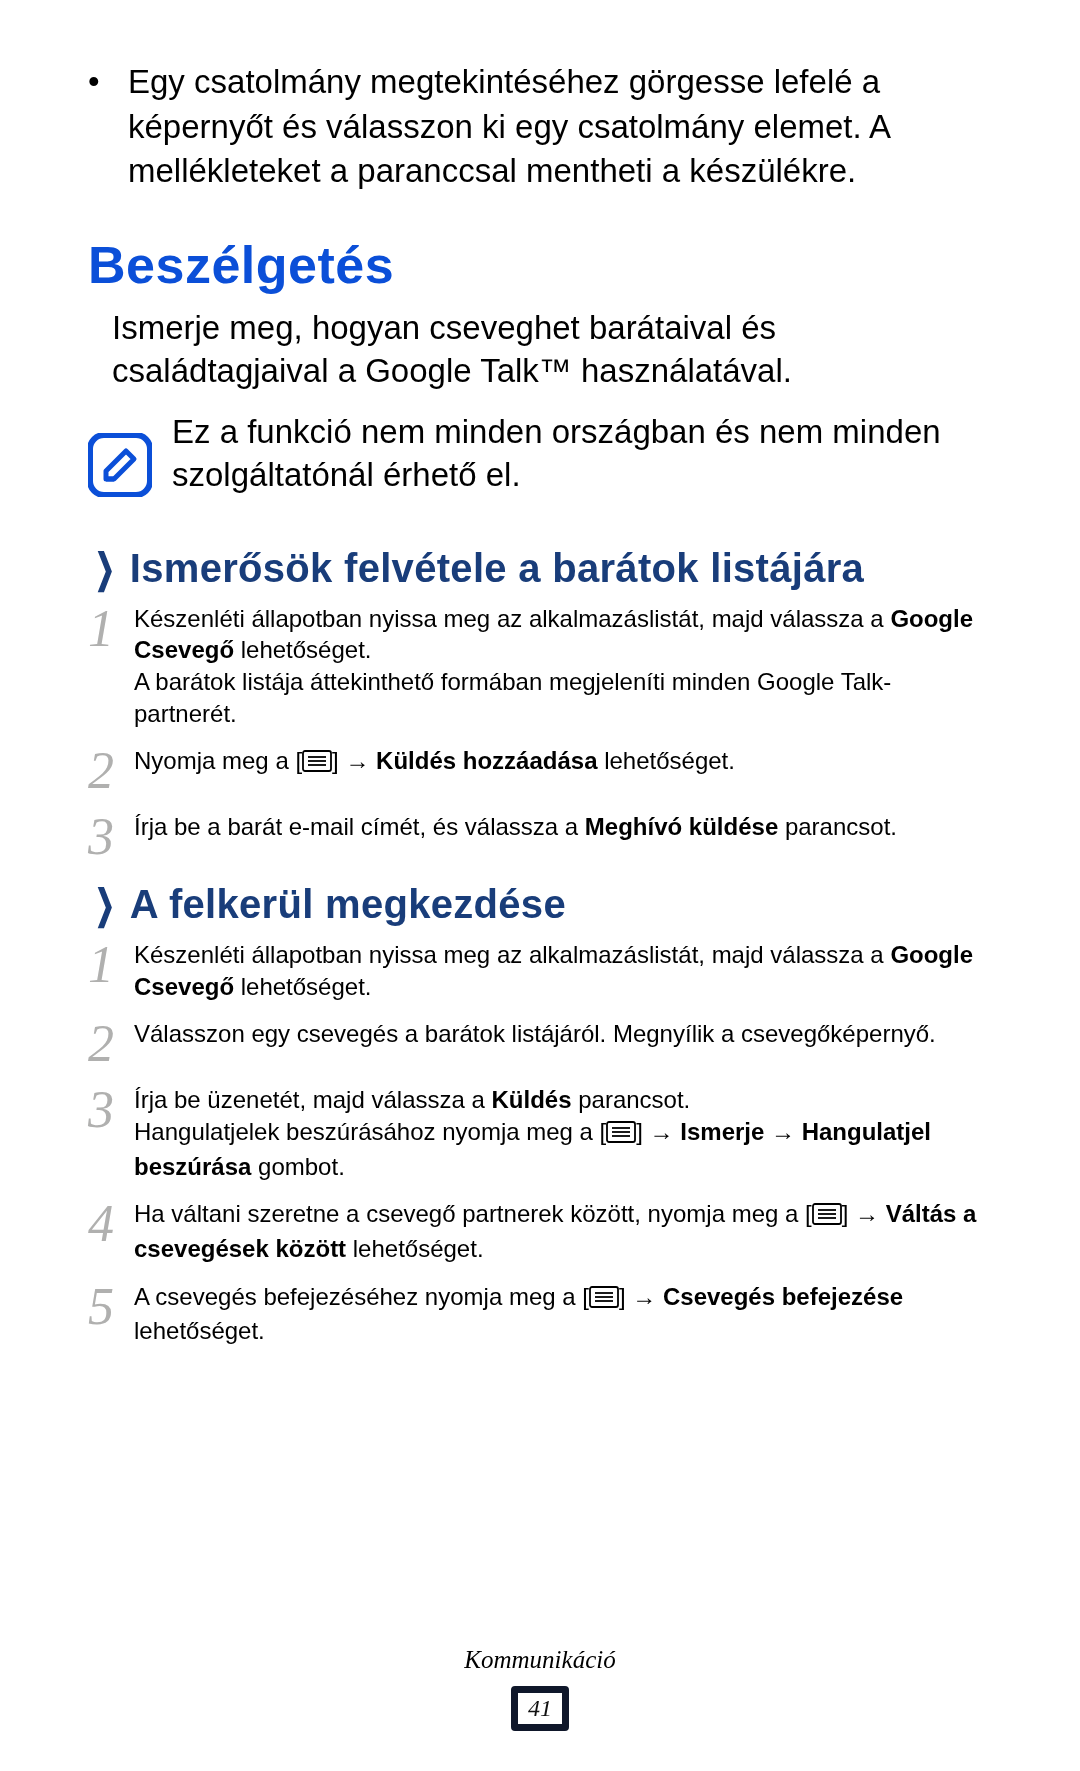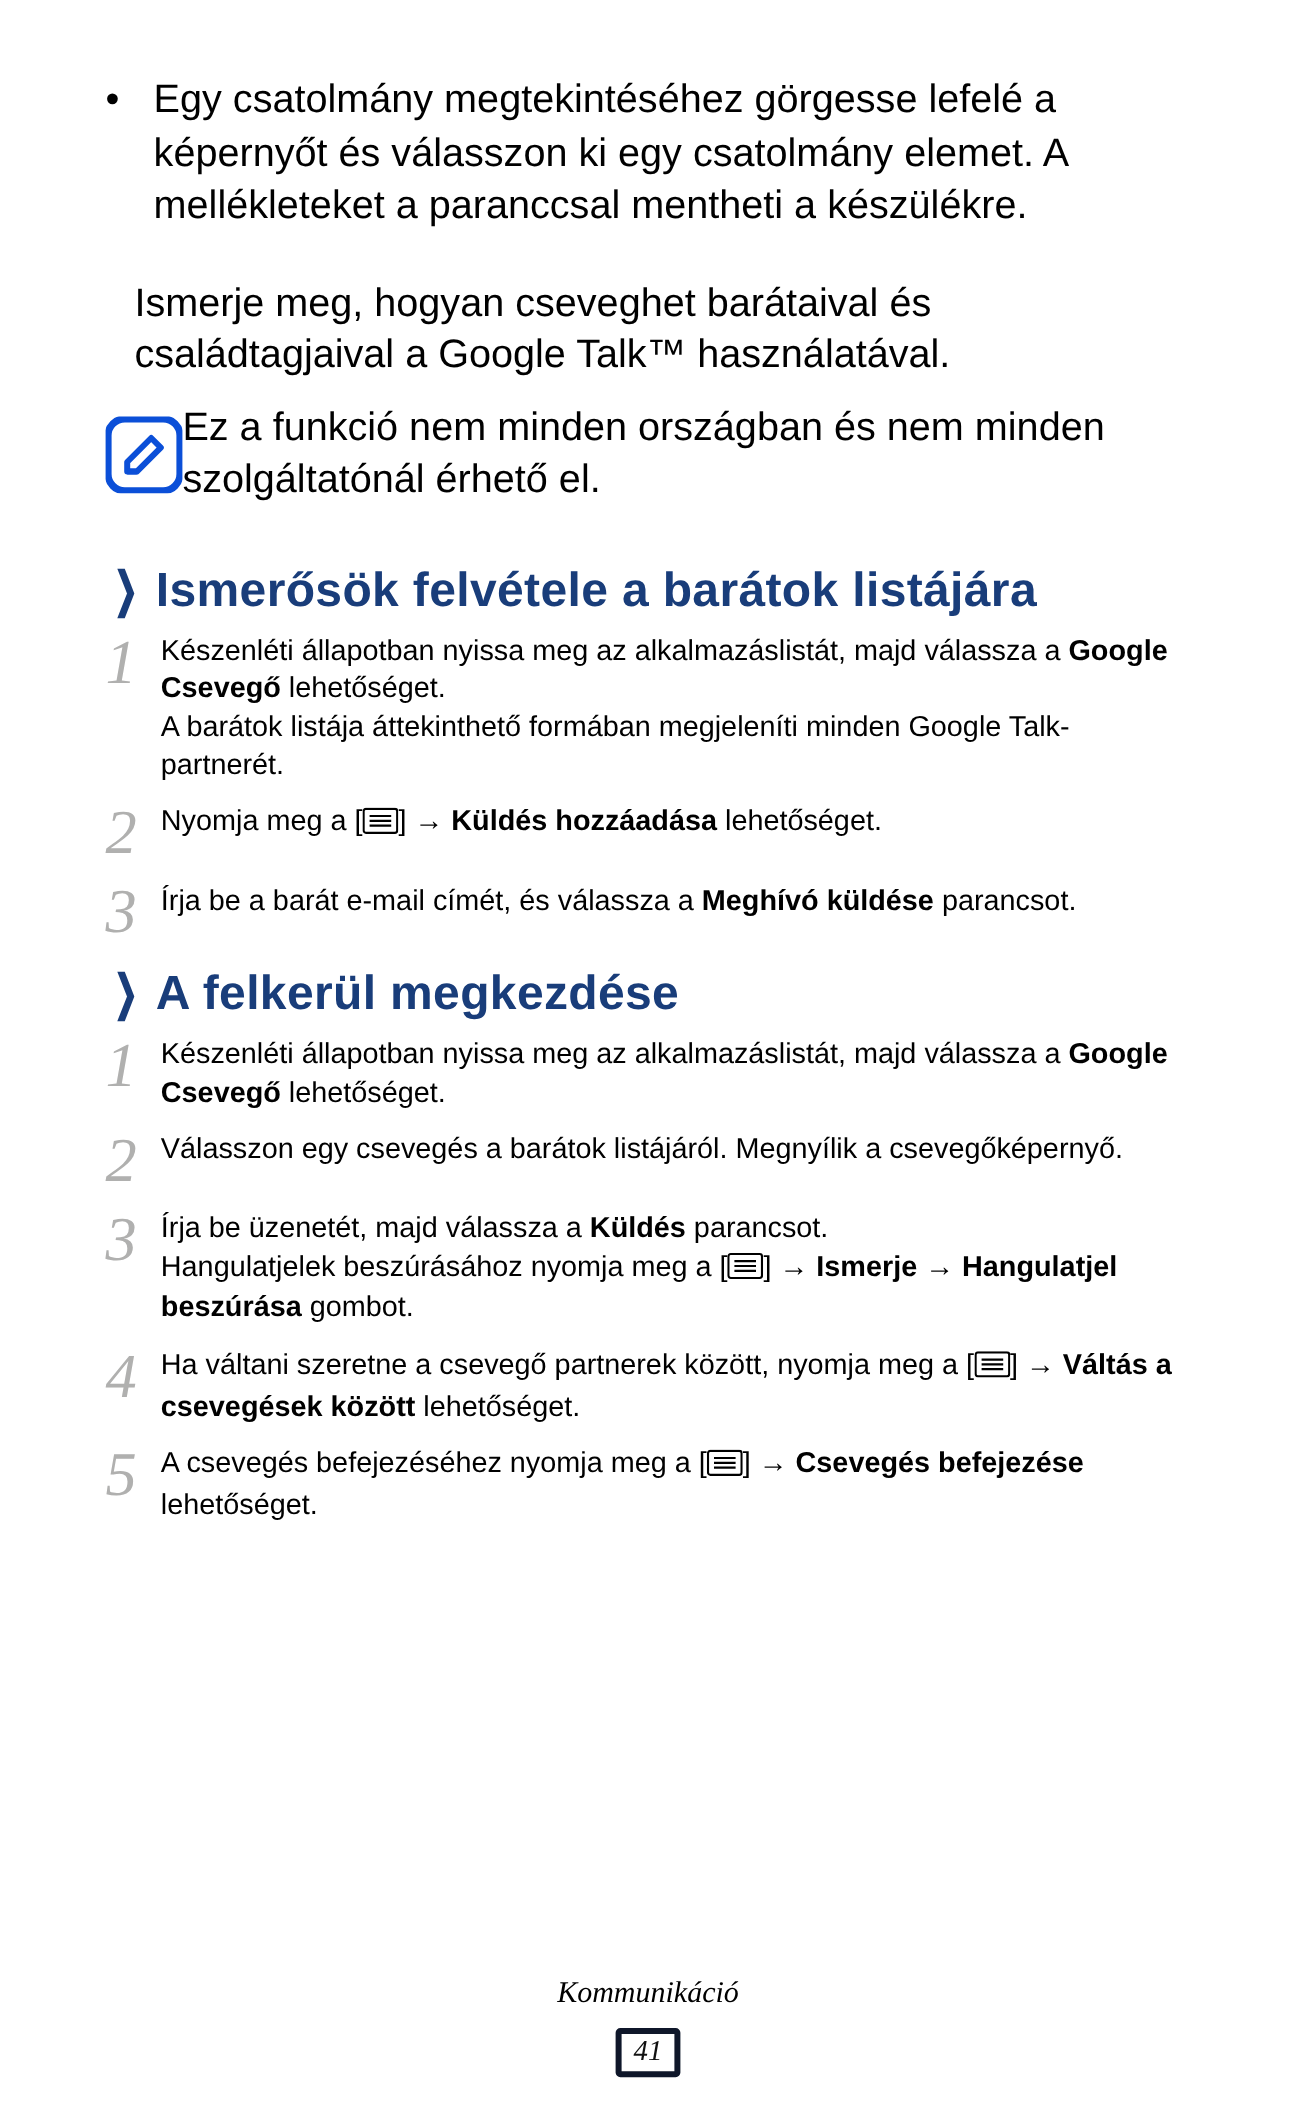--- a/index.html
+++ b/index.html
@@ -47,21 +47,22 @@
 
   .intro-para {
     font-size: 33px;
     line-height: 1.32;
     margin-bottom: 16px;
     margin-left: 24px;
   }
 
   .note-row {
     display: flex;
-    align-items: center;
+    align-items: flex-end;
+    gap: 20px;
     margin-bottom: 44px;
   }
   .note-icon {
     width: 64px;
     height: 64px;
     flex: 0 0 64px;
     margin-top: 4px;
   }
   .note-icon svg {
     width: 64px;
@@ -148,40 +149,41 @@
   .footer-label {
     font-style: italic;
     font-size: 25px;
     color: #000;
     font-family: Georgia, "Times New Roman", serif;
     display: block;
     margin-bottom: 6px;
   }
   .footer-page {
     display: inline-block;
-    border: 5px solid #0f172a;
+    border: 7px solid #0f172a;
     border-radius: 4px;
     padding: 0 10px;
     font-size: 24px;
     font-style: italic;
     line-height: 1.3;
     color: #111;
     font-family: Georgia, "Times New Roman", serif;
   }
 </style>
 </head>
 <body>
 
 <div class="page">
 
   <div class="bullet-block">
     <div class="bullet-marker">•</div>
     <div class="bullet-text">Egy csatolmány megtekintéséhez görgesse lefelé a képernyőt és válasszon ki egy csatolmány elemet. A mellékleteket a paranccsal mentheti a készülékre.</div>
   </div>
 
+  <div class="h1-title">Beszélgetés</div>
 
   <div class="intro-para">Ismerje meg, hogyan cseveghet barátaival és családtagjaival a Google Talk™ használatával.</div>
 
   <div class="note-row">
     <div class="note-icon">
       <svg viewBox="0 0 64 64">
         <rect x="2" y="2" width="60" height="60" rx="14" ry="14" fill="none" stroke="#0b4fd8" stroke-width="6"></rect>
         <path d="M18 46 L18 38 L38 18 L46 26 L26 46 Z" fill="none" stroke="#0b4fd8" stroke-width="5" stroke-linejoin="round"></path>
         <line x1="18" y1="46" x2="26" y2="46" stroke="#0b4fd8" stroke-width="5"></line>
       </svg>

